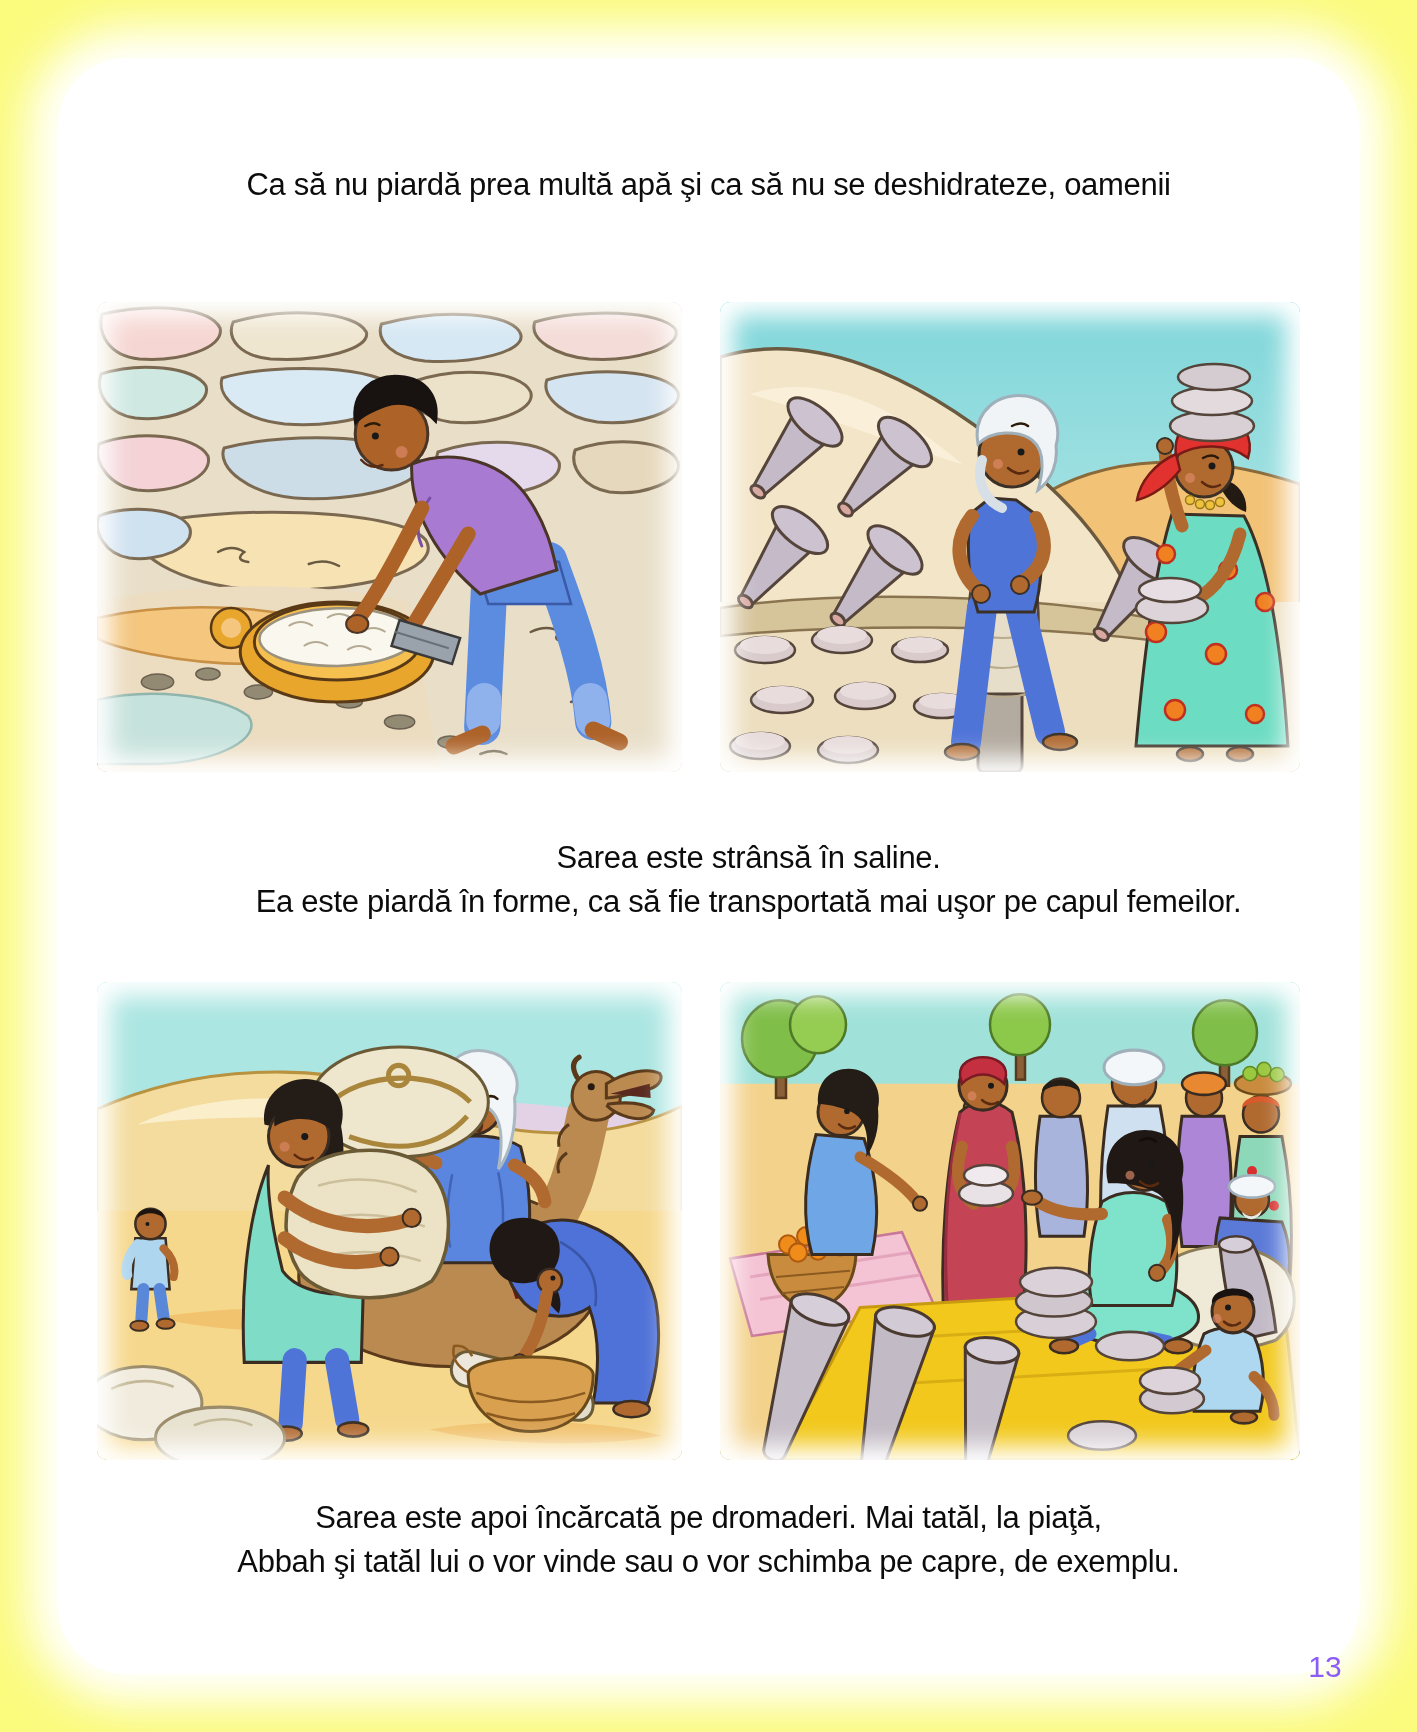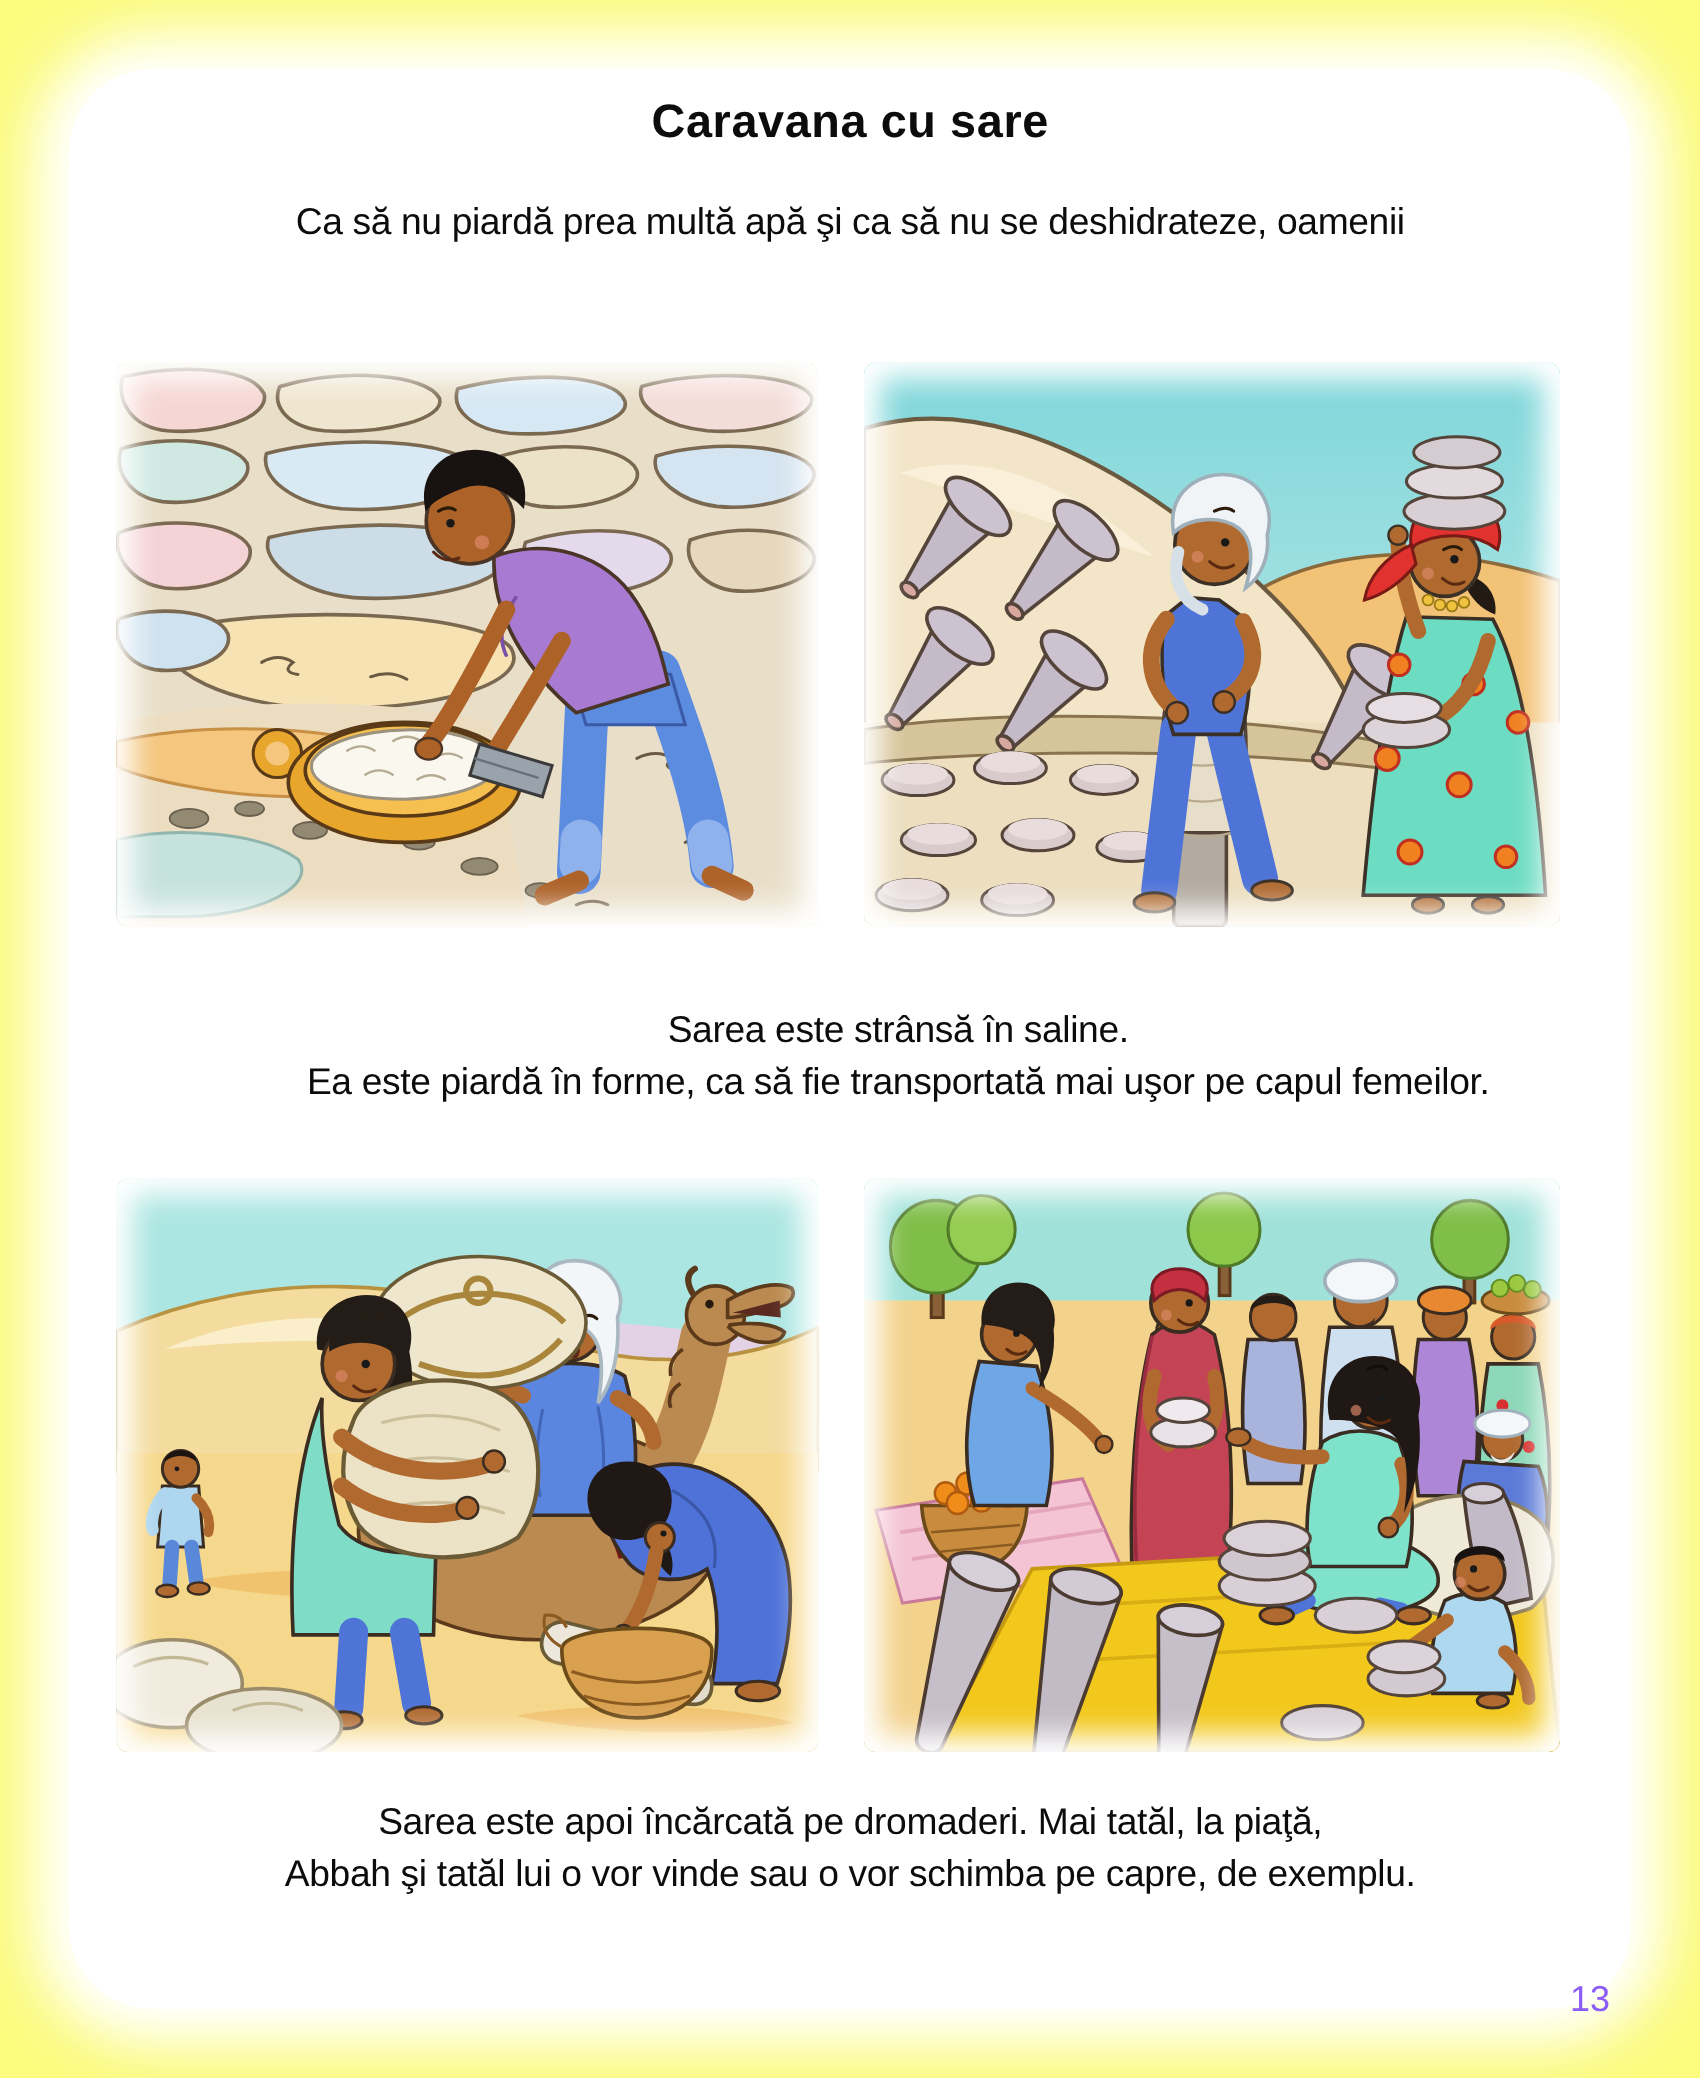--- a/index.html
+++ b/index.html
@@ -42,21 +42,20 @@
   }
   .ln{display:block;}
 </style>
 </head>
 <body>
 
 <div class="panel"></div>
 
 <div class="content">
 
-  <div class="title">Caravana cu sare</div>
 
   <div class="bodytext intro">
     <span class="ln">Ca să nu piardă prea multă apă şi ca să nu se deshidrateze, oamenii</span>
   </div>
 
   <div class="fig fig1" aria-label="boy-scraping-salt-into-pan-at-salt-ponds-illustration">
     <svg viewBox="0 0 580 470" preserveAspectRatio="none">
       <rect width="580" height="470" fill="#e9dfc9"></rect>
       <g stroke="#7a6950" stroke-width="3" stroke-linejoin="round">
         <path d="M5,12 C60,0 112,6 122,26 C127,46 82,60 42,57 C12,54 0,32 5,12 Z" fill="#f6d6d2"></path>

